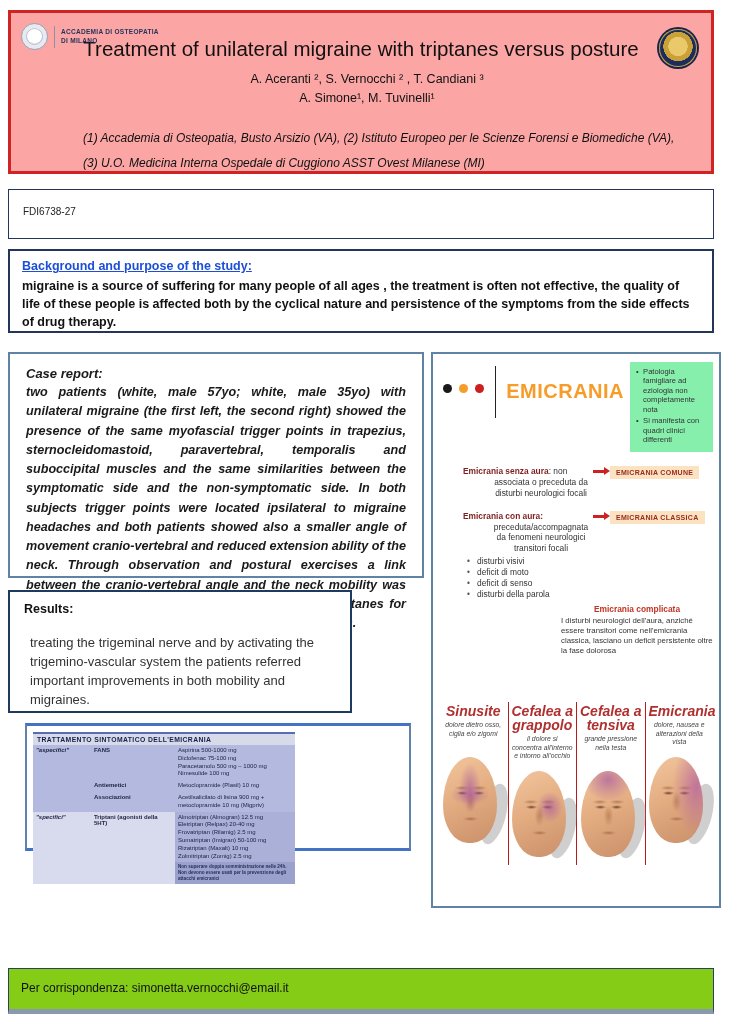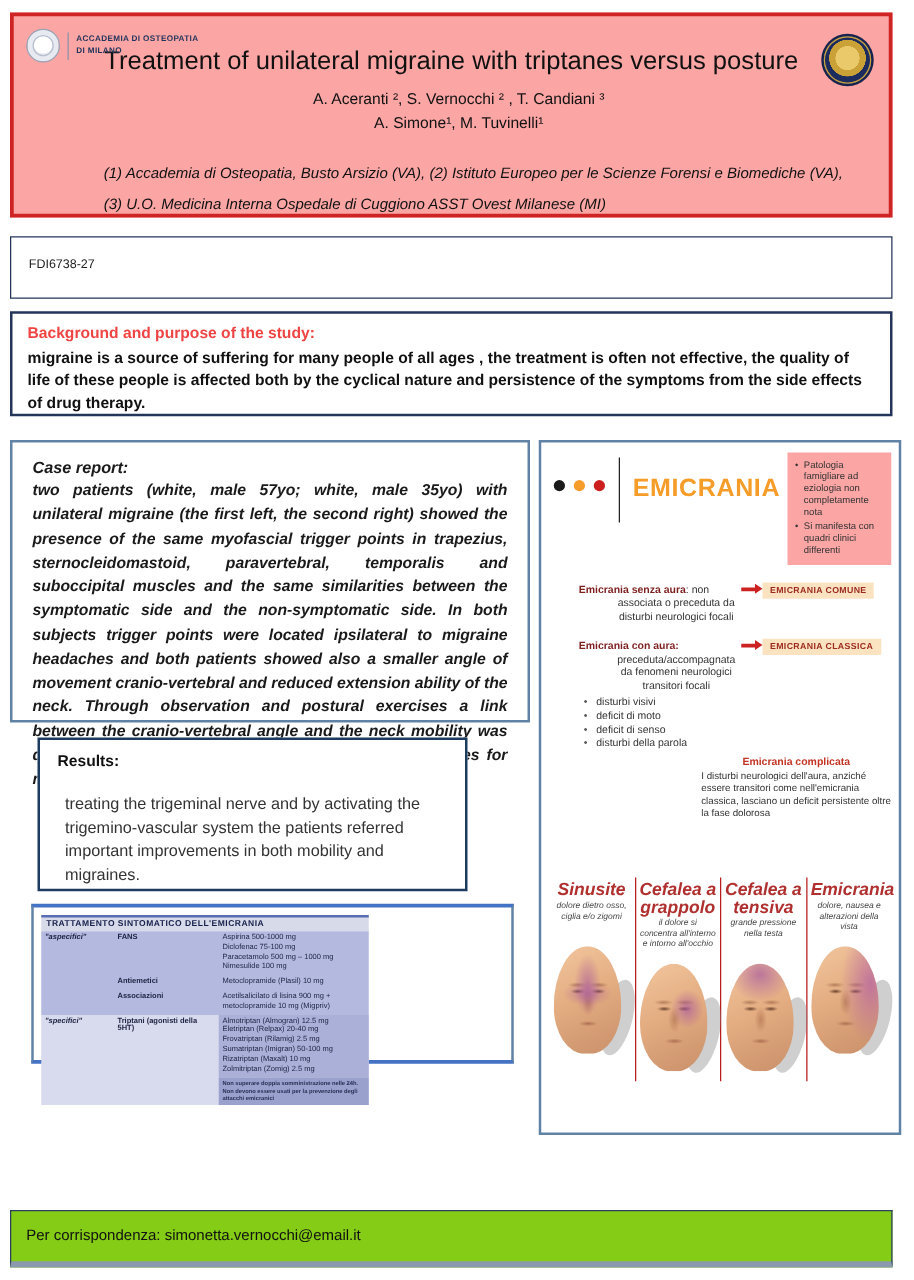--- a/index.html
+++ b/index.html
@@ -25,29 +25,29 @@
     box-shadow:0 0 0 1px #c9a43c inset, 0 0 0 2px #16234c; }
   .title { margin-top:24px; text-align:center; font-size:20.5px; font-weight:500; color:#111; }
   .authors { text-align:center; font-size:12.5px; color:#111; margin-top:9px; line-height:1.5;padding-left:12px; }
   .affiliations { margin:18px 0 0 72px; font-style:italic; font-size:12px; color:#111; line-height:2.1; }
 
   
   .code-box { left:8px; top:189px; width:706px; height:50px; border:1px solid #24355c; background:#fff; }
   .code-text { margin:16px 0 0 14px; font-size:10px; color:#222; }
 
   .bg-box { left:8px; top:249px; width:706px; height:84px; border:2px solid #24355c; background:#fff; padding:8px 12px; }
-  .bg-heading { font-size:12.5px; font-weight:bold; color:#ef4444; margin-bottom:4px; }
+  .bg-heading { font-size:12.5px; font-weight:bold; color:#1d4ed8; margin-bottom:4px;text-decoration:underline; }
   .bg-body { font-size:12.5px; font-weight:bold; color:#111; line-height:1.45; }
 
   .case-box { left:8px; top:352px; width:416px; height:226px; border:2px solid #5f82a5; background:#fff; padding:12px 16px; }
   .case-heading { font-size:13px; font-weight:bold; font-style:italic; color:#1a1a1a; }
   .case-body { font-size:12.6px; font-weight:bold; font-style:italic; color:#1a1a1a;
     text-align:justify; line-height:1.53; margin-top:2px; }
 
-  .results-box { left:8px; top:590px; width:344px; height:123px; border:2px solid #1d3a5f; background:#fff; padding:10px 14px;margin-left:22px; }
+  .results-box { left:8px; top:590px; width:344px; height:123px; border:2px solid #1d3a5f; background:#fff; padding:10px 14px; }
   .results-heading { font-size:12.5px; font-weight:bold; color:#111; }
   .results-body { font-size:13px; color:#333; line-height:1.45; margin:18px 0 0 6px; }
 
   
   .table-box { left:25px; top:723px; width:386px; height:128px; border:2px solid #5f82a5; background:#fff;
     border-top:3px solid #4472c4; border-bottom:3px solid #4472c4; padding:6px 0 0 6px; }
   .ttable { width:262px; font-size:6px; color:#1c2240; }
   .ttable-title { background:#d7dae9; border-top:2px solid #5a6db3; font-weight:bold; font-size:6.8px;
     letter-spacing:.4px; color:#15204a; padding:2px 4px; }
   .tsec { display:flex; }
@@ -63,21 +63,21 @@
 
   
   .right-panel { left:431px; top:352px; width:290px; height:556px; border:2px solid #5f82a5; background:#fff; padding:8px 6px; }
 
   .emi-header { display:flex; align-items:flex-start; gap:6px; }
   .emi-dots { display:flex; align-items:center; gap:7px; margin-top:22px; margin-left:4px; }
   .dot { width:9px; height:9px; border-radius:50%; }
   .dot-black { background:#1a1a1a; } .dot-orange { background:#f59d28; } .dot-red { background:#cc1f1f; }
   .emi-vline { width:2px; height:52px; background:#222; margin:4px 4px 0 5px; }
   .emi-title { font-size:20px; font-weight:bold; color:#f59d28; letter-spacing:.5px; margin-top:18px; }
-  .emi-info { margin-left:auto; width:128px; background:#fca5a5; padding:5px 6px; font-size:7.6px; color:#333; line-height:1.25; }
+  .emi-info { margin-left:auto; width:128px; background:#86efac; padding:5px 6px; font-size:7.6px; color:#333; line-height:1.25; }
   .emi-info div { padding-left:7px; position:relative; margin-bottom:2px; }
   .emi-info div::before { content:"\2022"; position:absolute; left:0; }
 
   .emi-block { font-size:8.4px; color:#333; line-height:1.3; }
   .emi-red-head { color:#7e1f1f; font-weight:bold; }
   .senza-row { display:flex; align-items:flex-start; margin:14px 0 0 24px; }
   .senza-text { width:128px; }
   .senza-text .indent, .con-text .indent { margin-left:28px;text-align:center; }
   .tagbox { background:#fbe3c2; color:#9c2a1f; font-weight:bold; font-size:7px; letter-spacing:.3px;
     padding:3px 6px; white-space:nowrap; }

